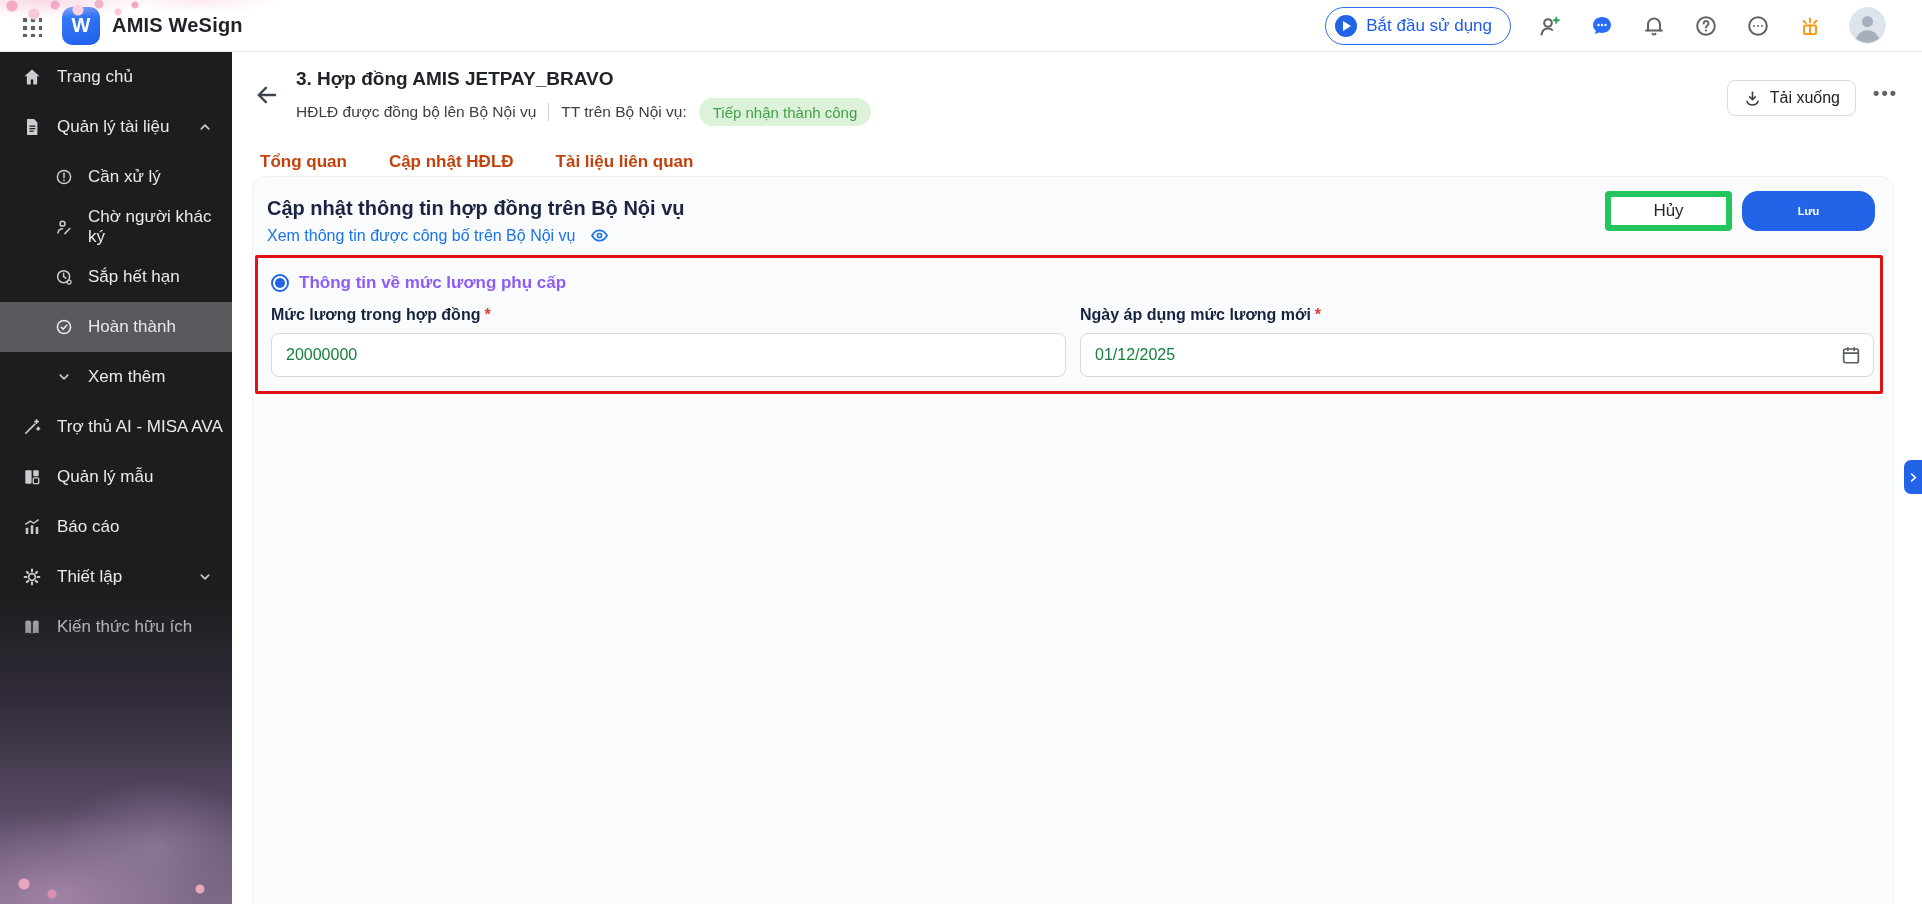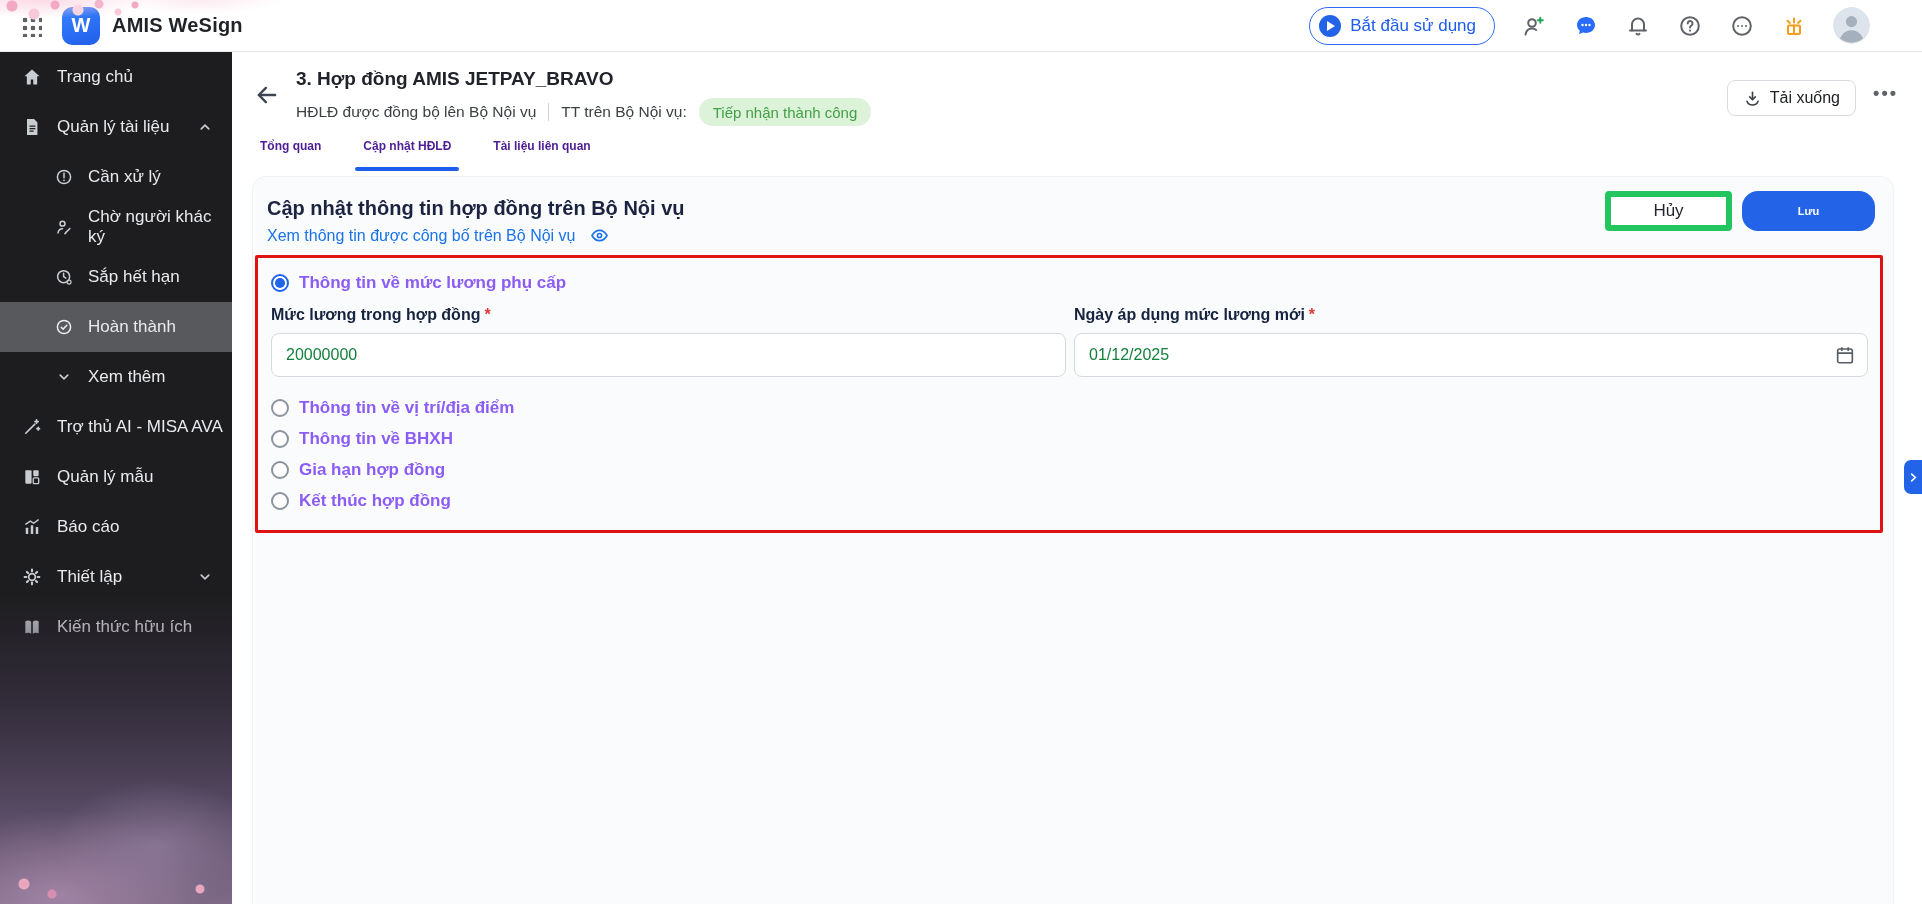--- a/index.html
+++ b/index.html
@@ -16,21 +16,21 @@
       radial-gradient(circle 6px at 78px 10px, #fad4e0 0 5px, transparent 6px),
       radial-gradient(circle 5px at 99px 4px,  #f2b4ca 0 4px, transparent 5px),
       radial-gradient(circle 4px at 118px 12px,#f8c9d8 0 3px, transparent 4px),
       radial-gradient(circle 4px at 135px 5px, #f3a8c3 0 3px, transparent 4px),
       radial-gradient(ellipse 160px 26px at 40px 0px, rgba(249,205,219,.75), transparent 70%),
       radial-gradient(ellipse 120px 20px at 200px 0px, rgba(249,205,219,.4), transparent 70%);
   }
   .grid-dots { width:22px; height:22px; margin-left:20px; background:radial-gradient(circle 2.2px, #5f6368 0 2.2px, transparent 2.6px) 0 0 / 8px 8px; background-position:1px 1px; cursor:pointer; }
   .logo { width:38px; height:38px; margin-left:20px; border-radius:10px; background:linear-gradient(160deg,#3b82ff,#1f5eea); display:flex; align-items:center; justify-content:center; color:#fff; font-weight:800; font-size:20px; }
   .app-title { margin-left:12px; font-size:20px; font-weight:800; color:#1f2227; letter-spacing:.2px; }
-  .topbar-right { margin-left:auto; display:flex; align-items:center; gap:26px; padding-right:52px; }
+  .topbar-right { margin-left:auto; display:flex; align-items:center; gap:26px; padding-right:36px; }
   .start-btn { display:flex; align-items:center; gap:9px; height:38px; padding:0 18px 0 9px; border:1.5px solid #2f6bf2; border-radius:20px; background:#fff; color:#1d5bf0; font-size:17px; cursor:pointer; }
   .play-circle { width:22px; height:22px; border-radius:50%; background:#2263e7; position:relative; }
   .play-circle::after { content:''; position:absolute; left:8px; top:6px; border-left:8px solid #fff; border-top:5px solid transparent; border-bottom:5px solid transparent; }
   .tb-icon { width:26px; height:26px; display:flex; align-items:center; justify-content:center; cursor:pointer; }
   .tb-icon svg { width:24px; height:24px; }
   .avatar { width:37px; height:37px; border-radius:50%; overflow:hidden; cursor:pointer; }
 
   
   .sidebar { position:absolute; top:52px; left:0; bottom:0; width:232px; background:#1d1d1f; z-index:10; overflow:hidden; }
   .sidebar::after { content:''; position:absolute; left:0; right:0; bottom:0; height:310px; pointer-events:none;
@@ -59,39 +59,39 @@
   .page-title { font-size:19px; font-weight:700; color:#20232a; }
   .page-sub { display:flex; align-items:center; gap:12px; margin-top:8px; }
   .sub-text { font-size:15.5px; color:#3c4043; }
   .sub-div { width:1px; height:18px; background:#cfd3d9; }
   .badge { height:28px; display:flex; align-items:center; padding:0 14px; border-radius:14px; background:#dcf3d9; color:#43a047; font-size:15px; }
   .download-btn { position:absolute; right:66px; top:28px; height:36px; display:flex; align-items:center; gap:8px; padding:0 15px; background:#fff; border:1px solid #d8dbe0; border-radius:8px; font-size:16px; color:#202124; cursor:pointer; }
   .download-btn svg { width:19px; height:19px; }
   .more-dots { position:absolute; right:24px; top:36px; color:#5f6368; font-size:18px; letter-spacing:2px; font-weight:700; cursor:pointer; line-height:10px; }
 
   .tabs { height:40px; display:flex; gap:42px; padding-left:28px; }
-  .tab { position:relative; margin-top:3px; height:24px; font-size:12px; font-weight:700; color:#4c1d95; cursor:pointer; }
+  .tab { position:relative; margin-top:16px; height:24px; font-size:17px; font-weight:700; color:#c2410c; cursor:pointer; }
   .tab.active::after { content:''; position:absolute; left:-8px; right:-8px; top:28px; height:4px; border-radius:3px; background:#1f5eea; }
 
   .card { flex:1; margin:0 28px 0 20px; background:#fafbfd; border:1px solid #f0f2f6; border-bottom:none; border-radius:14px 14px 0 0; position:relative; padding:20px 18px 0 14px; }
   .card-title { font-size:20px; font-weight:700; color:#1b2340; }
   .card-link { display:flex; align-items:center; gap:15px; margin-top:6px; font-size:16px; color:#1a73e8; cursor:pointer; width:fit-content; }
   .card-link svg { width:19px; height:19px; }
   .card-actions { position:absolute; top:14px; right:18px; display:flex; gap:10px; }
   .btn-cancel { width:127px; height:40px; background:#fff; border:6px solid #22c55e; border-radius:4px; font-size:17px; color:#23262c; cursor:pointer; font-family:inherit; }
   .btn-save { width:133px; height:40px; background:#2263e7; border:none; border-radius:16px; font-size:11px; font-weight:600; color:#fff; cursor:pointer; font-family:inherit; }
 
   .red-box { margin:10px -8px 0 -12px; border:3px solid #e11212; border-radius:2px; padding:10px 0 14px 13px; }
   .opt { display:flex; align-items:center; gap:10px; height:30px; cursor:pointer; }
   .opt-label { font-size:17px; font-weight:600; color:#8b5cf6; }
   .radio { width:18px; height:18px; border-radius:50%; border:2px solid #8d939b; background:#fff; flex:0 0 auto; position:relative; }
   .opt.selected .radio { border-color:#2263e7; }
   .opt.selected .radio::after { content:''; position:absolute; inset:2px; border-radius:50%; background:#2263e7; }
 
-  .form-grid { display:grid; grid-template-columns:795px 794px; column-gap:8px; margin-top:8px; }
+  .form-grid { display:grid; grid-template-columns:795px 794px; column-gap:14px; margin-top:8px; }
   .field-label { font-size:16px; font-weight:600; color:#16233e; height:20px; }
   .req { color:#e53935; margin-left:4px; }
   .input-wrap { position:relative; margin-top:7px; }
   .text-input { width:100%; height:44px; border:1px solid #d5dae1; border-radius:8px; background:#fff; padding:0 40px 0 14px; font-size:16px; color:#15803d; font-family:inherit; outline:none; }
   .cal-icon { position:absolute; right:12px; top:11px; width:22px; height:22px; cursor:pointer; }
   .cal-icon svg { width:22px; height:22px; }
   .opt-list { margin-top:16px; display:flex; flex-direction:column; gap:1px; }
 
   .edge-tab { position:absolute; right:0; top:460px; width:18px; height:34px; background:#2263e7; border-radius:7px 0 0 7px; display:flex; align-items:center; justify-content:center; cursor:pointer; z-index:30; }
   .edge-tab svg { width:11px; height:11px; }
@@ -360,38 +360,20 @@
             <span class="cal-icon">
               <svg viewBox="0 0 24 24" fill="none" stroke="#565d66" stroke-width="1.8">
                   <rect x="4" y="5.5" width="16" height="15" rx="2"></rect>
                   <path d="M4 10h16M8.5 3.5v4M15.5 3.5v4"></path>
                 </svg>
             </span>
           </div>
         </div>
       </div>
 
-      <div class="opt-list">
-        <div class="opt">
-          <span class="radio"></span>
-          <span class="opt-label">Thông tin về vị trí/địa điểm</span>
-        </div>
-        <div class="opt">
-          <span class="radio"></span>
-          <span class="opt-label">Thông tin về BHXH</span>
-        </div>
-        <div class="opt">
-          <span class="radio"></span>
-          <span class="opt-label">Gia hạn hợp đồng</span>
-        </div>
-        <div class="opt">
-          <span class="radio"></span>
-          <span class="opt-label">Kết thúc hợp đồng</span>
-        </div>
-      </div>
     </div>
   </section>
 </main>
 
 <div class="edge-tab">
   <svg viewBox="0 0 24 24" fill="none" stroke="#fff" stroke-width="3.5" stroke-linecap="round">
       <path d="M8 4.5l8 7.5-8 7.5"></path>
     </svg>
 </div>
 

